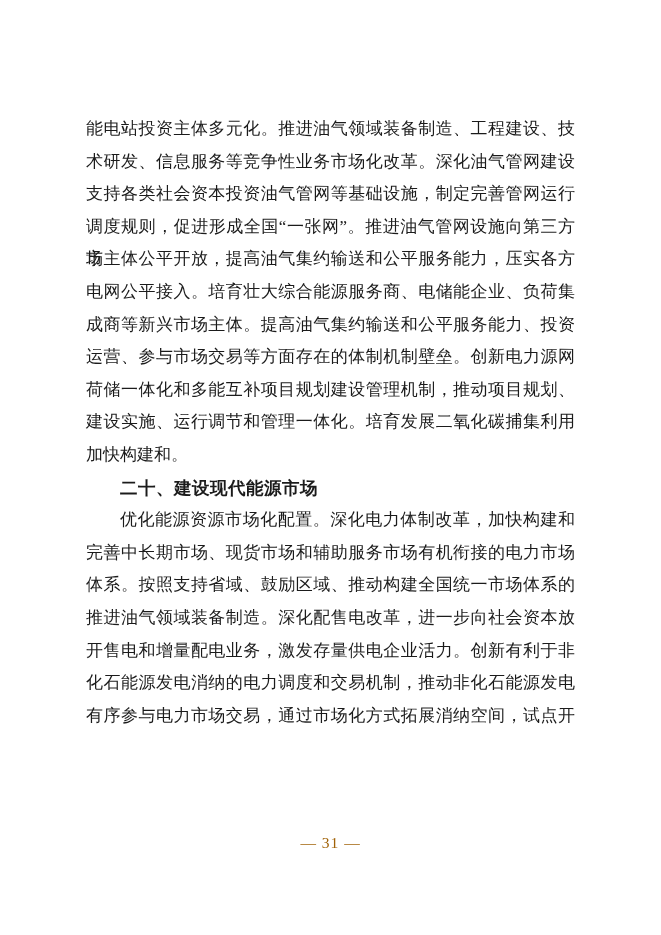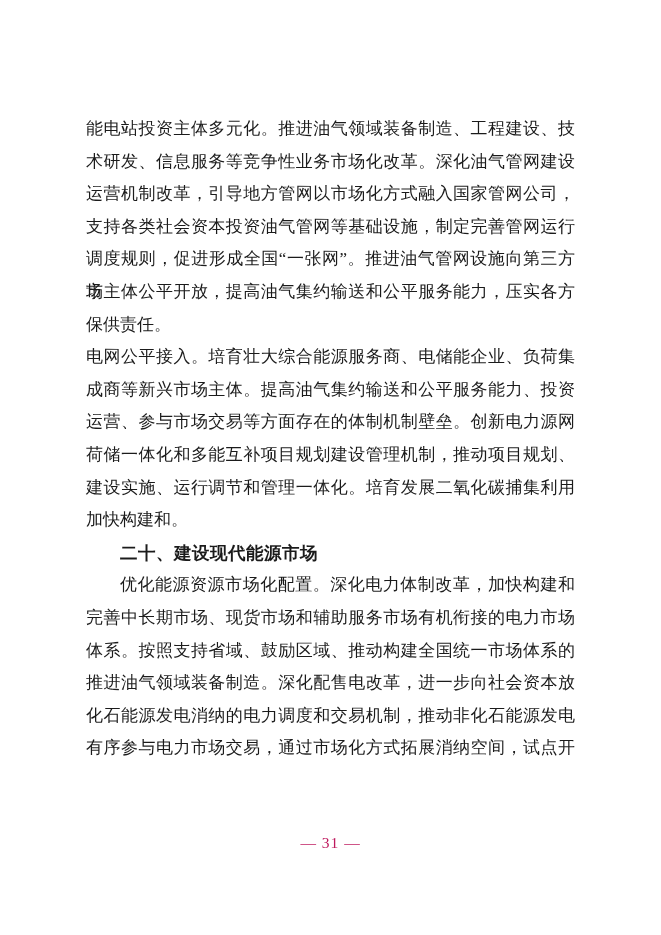--- a/index.html
+++ b/index.html
@@ -55,55 +55,54 @@
   }
   .page-number {
     position: absolute;
     left: 0;
     top: 832px;
     width: 100%;
     text-align: center;
     font-size: 15.5px;
     line-height: 22px;
     letter-spacing: 1px;
-    color: #be185d;
+    color: #a16207;
   }
 </style>
 </head>
 <body>
 
 <div class="page">
   <div class="text-block">
 
     <div>
       <div class="row j">能电站投资主体多元化。推进油气领域装备制造、工程建设、技</div>
       <div class="row j">术研发、信息服务等竞争性业务市场化改革。深化油气管网建设</div>
-      <div class="row j">运营机制改革，引导地方管网以市场化方式融入国家管网公司，</div>
       <div class="row j">支持各类社会资本投资油气管网等基础设施，制定完善管网运行</div>
       <div class="row j">调度规则，促进形成全国“一张网”。推进油气管网设施向第三方市</div>
       <div class="row j">场主体公平开放，提高油气集约输送和公平服务能力，压实各方</div>
-      <div class="row l">保供责任。</div>
     </div>
 
     <div>
       <div class="row j">电网公平接入。培育壮大综合能源服务商、电储能企业、负荷集</div>
       <div class="row j">成商等新兴市场主体。提高油气集约输送和公平服务能力、投资</div>
       <div class="row j">运营、参与市场交易等方面存在的体制机制壁垒。创新电力源网</div>
       <div class="row j">荷储一体化和多能互补项目规划建设管理机制，推动项目规划、</div>
       <div class="row j">建设实施、运行调节和管理一体化。培育发展二氧化碳捕集利用</div>
       <div class="row l">加快构建和。</div>
     </div>
 
     <div class="row heading indent">二十、建设现代能源市场</div>
 
     <div>
       <div class="row j indent">优化能源资源市场化配置。深化电力体制改革，加快构建和</div>
       <div class="row j">完善中长期市场、现货市场和辅助服务市场有机衔接的电力市场</div>
       <div class="row j">体系。按照支持省域、鼓励区域、推动构建全国统一市场体系的</div>
       <div class="row j">推进油气领域装备制造。深化配售电改革，进一步向社会资本放</div>
+      <div class="row j">开售电和增量配电业务，激发存量供电企业活力。创新有利于非</div>
       <div class="row j">化石能源发电消纳的电力调度和交易机制，推动非化石能源发电</div>
       <div class="row j">有序参与电力市场交易，通过市场化方式拓展消纳空间，试点开</div>
     </div>
 
   </div>
 
   <div class="page-number">— 31 —</div>
 </div>
 
 </body></html>

